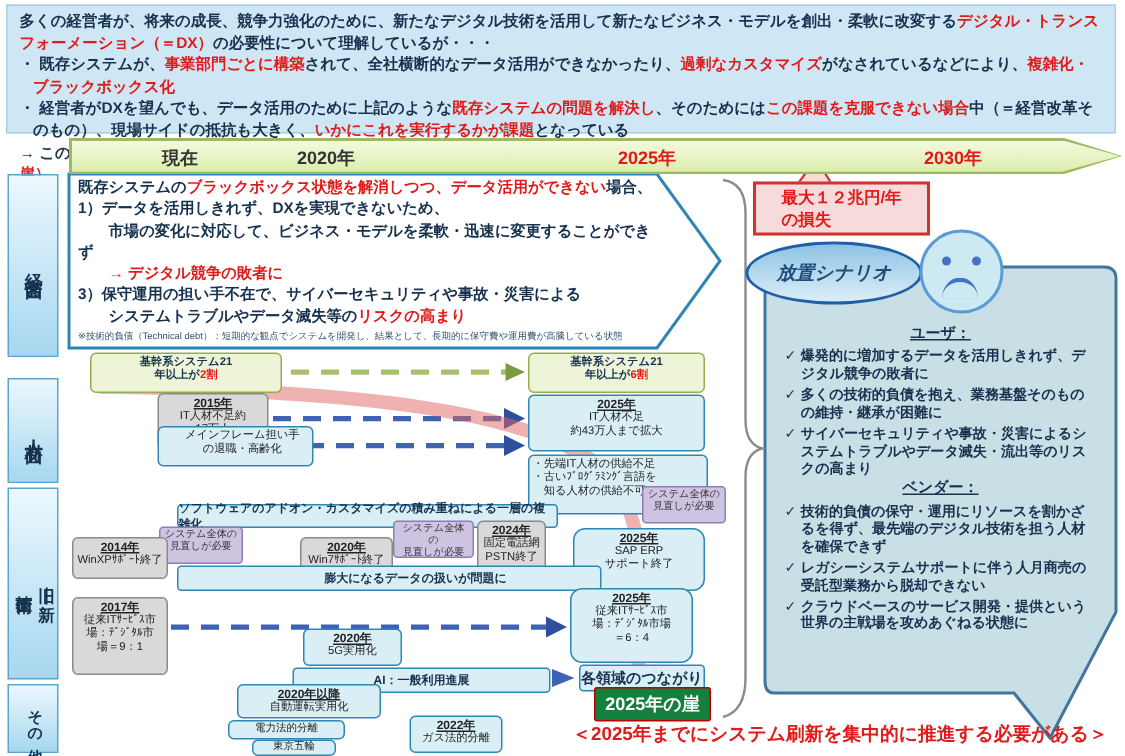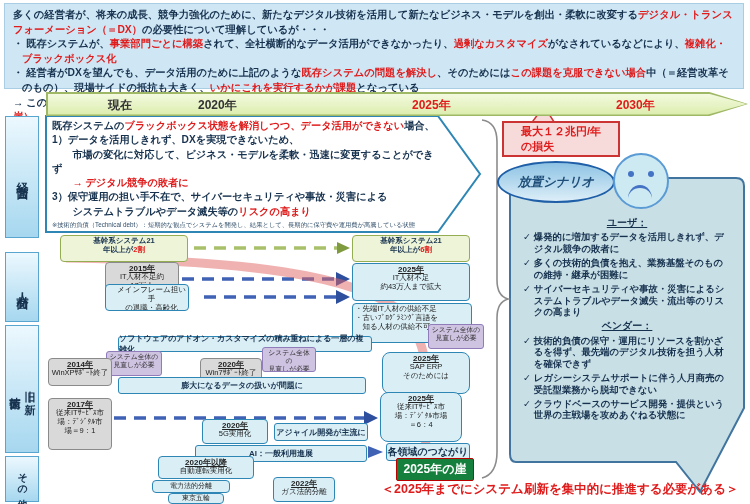--- a/index.html
+++ b/index.html
@@ -153,47 +153,48 @@
 の損失</div>
 
   <div class="bx green pre" style="left:60px;top:235px;width:128px;height:27px;"><span class="pre">基幹系システム21
 年以上が</span><span class="red">2割</span></div>
   <div class="bx green pre" style="left:352px;top:235px;width:118px;height:27px;"><span class="pre">基幹系システム21
 年以上が</span><span class="red">6割</span></div>
   <div class="bx gray" style="left:62px;top:262px;width:74px;height:37px;margin-left:43px;"><b>2015年</b><span class="pre">IT人材不足約
 17万人</span></div>
   <div class="bx blue" style="left:352px;top:263px;width:118px;height:38px;"><b>2025年</b><span class="pre">IT人材不足
 約43万人まで拡大</span></div>
-  <div class="bx blue pre" style="left:105px;top:284px;width:84px;height:27px;padding-left:11px;">メインフレーム担い手
+  <div class="bx blue pre" style="left:105px;top:284px;width:104px;height:27px;padding-left:11px;">メインフレーム担い手
 の退職・高齢化</div>
   <div class="bx blue pre" style="left:352px;top:303px;width:120px;height:40px;text-align:left;">・先端IT人材の供給不足
 ・古いﾌﾟﾛｸﾞﾗﾐﾝｸﾞ言語を
 　知る人材の供給不可</div>
 
   <div class="bar abs" style="left:118px;top:336px;width:252px;height:14px;">ソフトウェアのアドオン・カスタマイズの積み重ねによる一層の複雑化</div>
   <div class="bx purple pre" style="left:106px;top:351px;width:56px;height:25px;">システム全体の
 見直しが必要</div>
   <div class="bx gray" style="left:48px;top:358px;width:64px;height:28px;"><b>2014年</b><span>WinXPｻﾎﾟｰﾄ終了</span></div>
   <div class="bx purple pre" style="left:262px;top:347px;width:54px;height:25px;">システム全体の
 見直しが必要</div>
   <div class="bx gray" style="left:200px;top:358px;width:62px;height:28px;"><b>2020年</b><span>Win7ｻﾎﾟｰﾄ終了</span></div>
+  <div class="bx gray" style="left:318px;top:347px;width:46px;height:38px;"><b>2024年</b><span class="pre">固定電話網
+PSTN終了</span></div>
   <div class="bx purple pre" style="left:428px;top:324px;width:56px;height:25px;">システム全体の
 見直しが必要</div>
   <div class="bx blue" style="left:382px;top:352px;width:88px;height:42px;border-radius:8px;"><b>2025年</b><span class="pre">SAP ERP
-そのためには</span></div>
+サポート終了</span></div>
 
   <div class="bx gray" style="left:48px;top:398px;width:64px;height:52px;"><b>2017年</b><span class="pre">従来ITｻｰﾋﾞｽ市
 場：ﾃﾞｼﾞﾀﾙ市
 場＝9：1</span></div>
-  <div class="bar abs" style="left:118px;top:377px;width:246px;height:15px;">膨大になるデータの扱いが問題に</div>
+  <div class="bar abs" style="left:118px;top:377px;width:246px;height:15px;padding-left:35px;">膨大になるデータの扱いが問題に</div>
   <div class="bx blue" style="left:380px;top:392px;width:82px;height:50px;border-radius:8px;"><b>2025年</b><span class="pre">従来ITｻｰﾋﾞｽ市
 場：ﾃﾞｼﾞﾀﾙ市場
 ＝6：4</span></div>
   <div class="bx blue" style="left:202px;top:419px;width:66px;height:25px;"><b>2020年</b><span>5G実用化</span></div>
-  <div class="bar abs" style="left:274px;top:423px;width:92px;height:16px;">アジャイル開発が主流に</div>
   <div class="bar abs" style="left:195px;top:445px;width:170px;height:15px;">AI：一般利用進展</div>
   <div class="bar abs" style="left:386px;top:443px;width:82px;height:16px;font-size:10px;">各領域のつながり</div>
 
   <div class="bx blue" style="left:158px;top:456px;width:96px;height:23px;"><b>2020年以降</b><span>自動運転実用化</span></div>
   <div class="bx blue" style="left:152px;top:480px;width:78px;height:13px;font-size:7px;">電力法的分離</div>
   <div class="bx blue" style="left:168px;top:493px;width:56px;height:11px;font-size:7px;padding:0;">東京五輪</div>
   <div class="bx blue" style="left:273px;top:477px;width:62px;height:25px;"><b>2022年</b><span>ガス法的分離</span></div>
 
   <div class="redbox abs" style="left:396px;top:458px;width:76px;height:21px;">2025年の崖</div>
 

